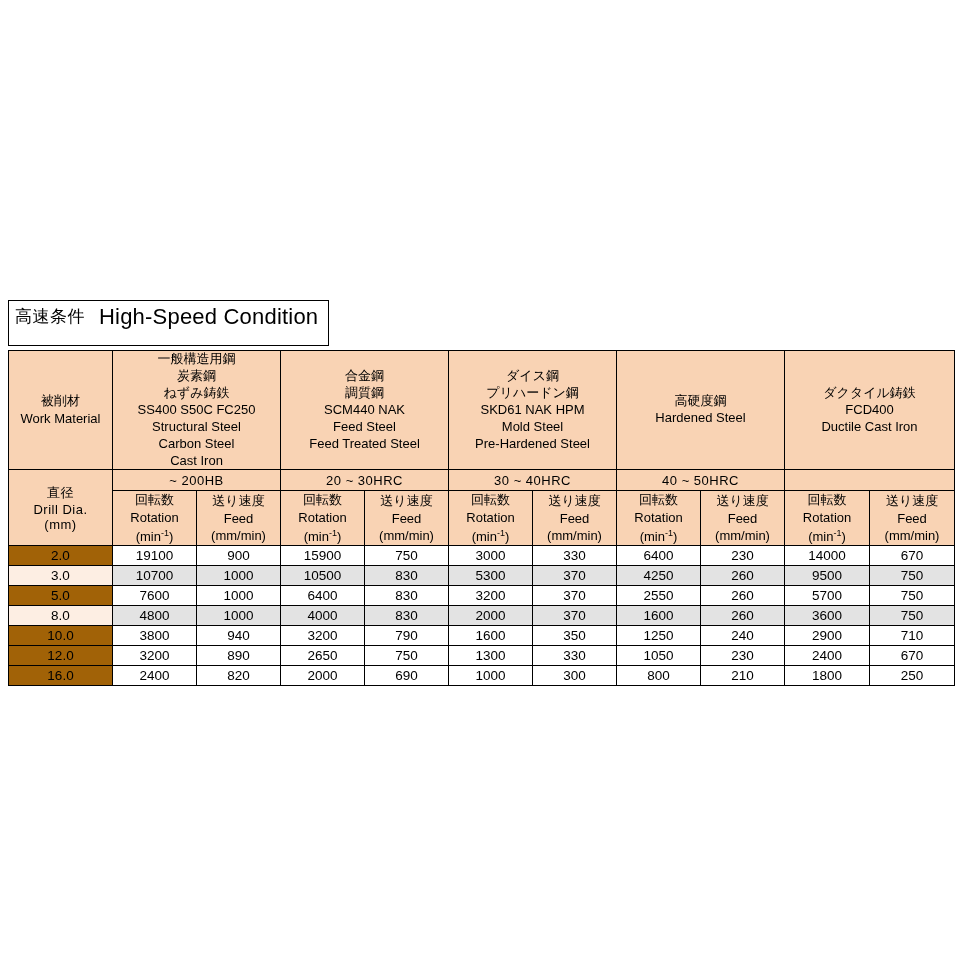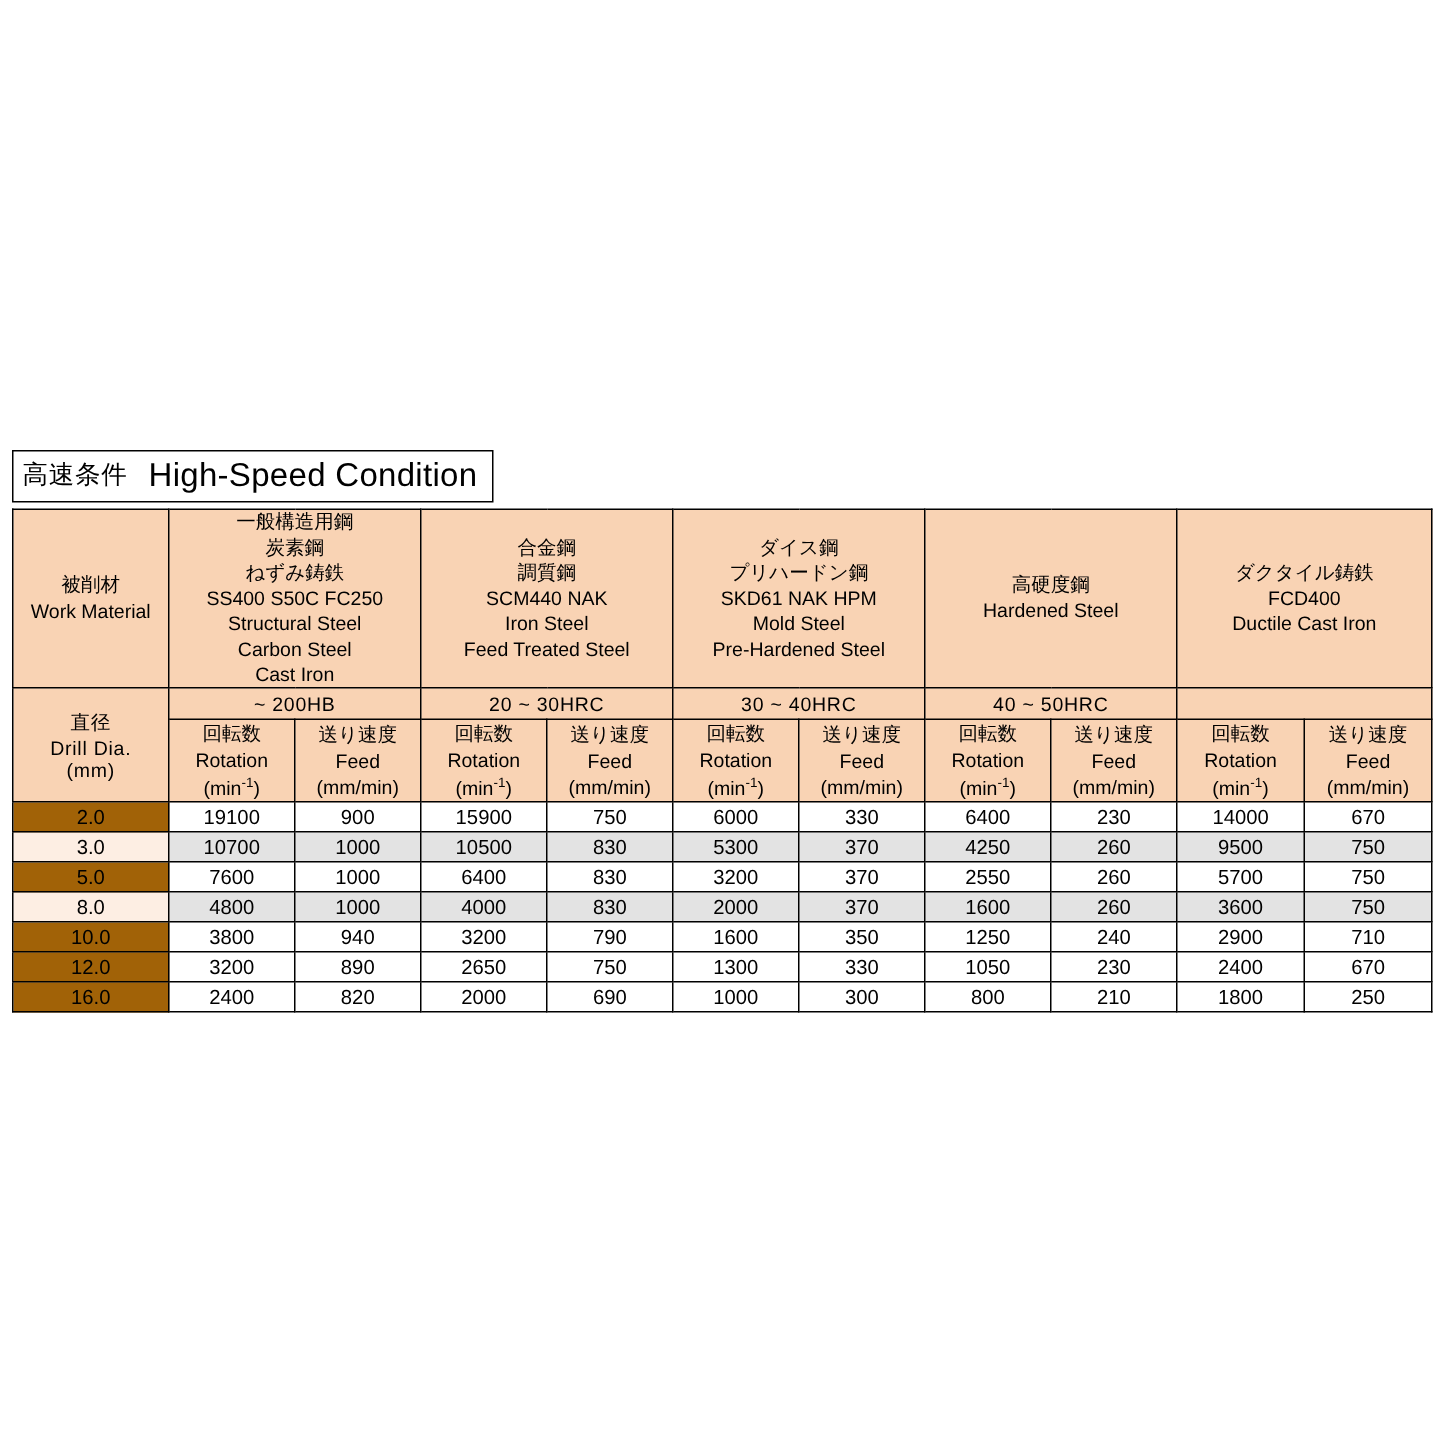--- a/index.html
+++ b/index.html
@@ -22,21 +22,21 @@
     top: 300px;
     width: 946px;
   }
 
   
   .title-box {
     display: inline-flex;
     align-items: center;
     gap: 14px;
     border: 1px solid #000000;
-    padding: 4px 10px 5px 6px;
+    padding: 4px 10px 16px 6px;
     margin: 0 0 4px 0;
     background: #ffffff;
     line-height: 1.1;
   }
   .title-jp {
     font-size: 17px;
     letter-spacing: 0.5px;
   }
   .title-en {
     font-size: 22px;
@@ -149,21 +149,21 @@
         <span>ねずみ鋳鉄</span><br>
         <span>SS400 S50C FC250</span><br>
         <span>Structural Steel</span><br>
         <span>Carbon Steel</span><br>
         <span>Cast Iron</span>
       </td>
       <td colspan="2" class="mat-cell">
         <span>合金鋼</span><br>
         <span>調質鋼</span><br>
         <span>SCM440 NAK</span><br>
-        <span>Iron Steel</span><br>
+        <span>Feed Steel</span><br>
         <span>Feed Treated Steel</span>
       </td>
       <td colspan="2" class="mat-cell">
         <span>ダイス鋼</span><br>
         <span>プリハードン鋼</span><br>
         <span>SKD61 NAK HPM</span><br>
         <span>Mold Steel</span><br>
         <span>Pre-Hardened Steel</span>
       </td>
       <td colspan="2" class="mat-cell">
@@ -246,21 +246,21 @@
         <span>(mm/min)</span>
       </td>
     </tr>
 
     <tr class="data plain">
       <td class="dia">2.0</td>
       <td>19100</td>
       <td>900</td>
       <td>15900</td>
       <td>750</td>
-      <td>6000</td>
+      <td>3000</td>
       <td>330</td>
       <td>6400</td>
       <td>230</td>
       <td>14000</td>
       <td>670</td>
     </tr>
 
     <tr class="data shade">
       <td class="dia">3.0</td>
       <td>10700</td>

